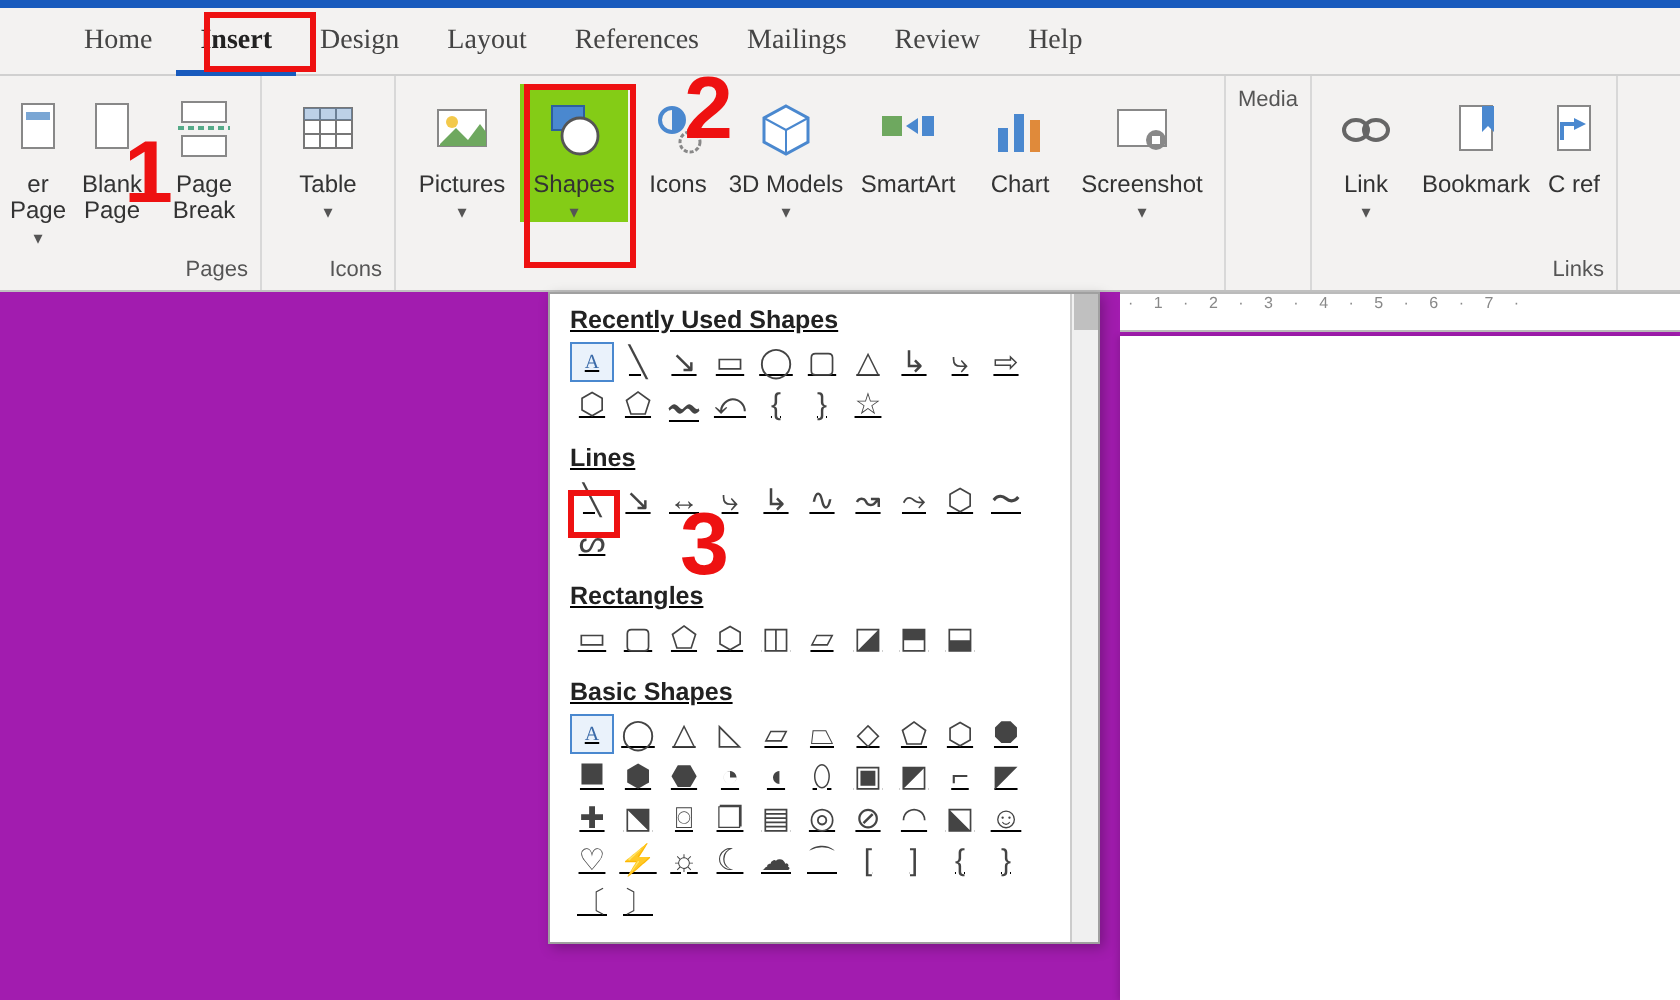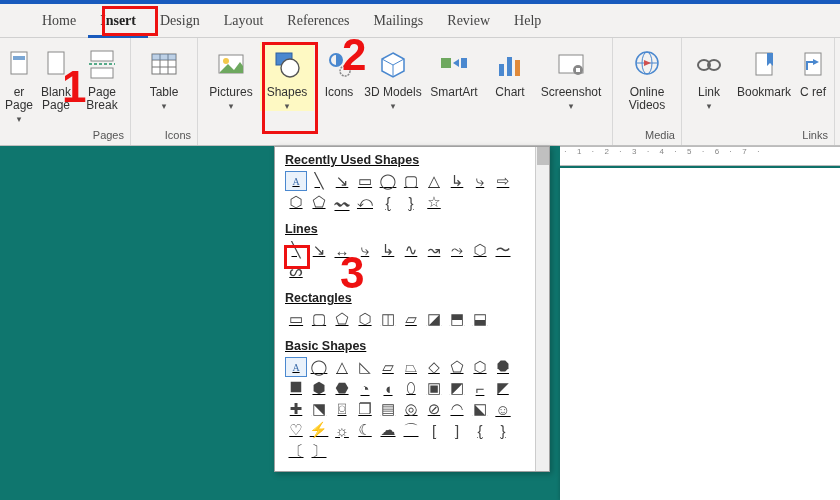--- a/index.html
+++ b/index.html
@@ -12,32 +12,32 @@
 .tab.active { font-weight: 600; border-bottom: 3px solid #185abd; color: #222; }
 
 .ribbon { background: #f3f2f1; height: 108px; display: flex; border-bottom: 1px solid #c0c0c0; }
 .group { border-right: 1px solid #d8d8d8; display: flex; flex-direction: column; padding: 4px 6px 0 6px; }
 .group-items { flex: 1; display: flex; align-items: flex-start; gap: 2px; }
 .group-label { text-align: right; font-size: 11px; color: #555; padding: 2px 0 4px; }
 .big-btn { display: flex; flex-direction: column; align-items: center; width: 54px; padding-top: 6px; cursor: pointer; font-size: 12px; color: #333; }
 .big-btn .ico { width: 34px; height: 34px; margin-bottom: 4px; }
 .big-btn .lbl { text-align: center; line-height: 13px; }
 .big-btn .chev { font-size: 9px; color: #555; margin-top: 2px; }
-.big-btn.selected { background: #fef9c3; }
+.big-btn.selected { background: #84cc16; }
 
 .dropdown { position: absolute; left: 274px; top: 146px; width: 276px; background: #fff; border: 1px solid #a0a0a0; box-shadow: 2px 2px 6px rgba(0,0,0,0.25); z-index: 10; font-size: 12px; padding-bottom: 6px;}
 .dropdown .scrollbar { position:absolute; right:0; top:0; bottom:0; width:14px; background:#f0f0f0; border-left:1px solid #ccc;}
 .dropdown .scroll-thumb{ position:absolute; top:0; width:12px; left:1px; height:18px; background:#c0c0c0;}
 .dd-section { padding: 6px 10px 4px; text-decoration: underline; }
 .dd-title { font-weight: 700; font-size: 12.5px; color: #222; margin-bottom: 4px; }
 .dd-shapes { display: flex; flex-wrap: wrap; gap: 1px 1px; padding-right:10px;}
 .dd-shapes span { width: 22px; height: 20px; display: inline-flex; align-items:center; justify-content:center; font-size:15px; color:#444; }
 .dd-shapes span.textbox { border:1px solid #4a88cf; background:#eaf2fb; color:#3a6aa8; font-size:10px; font-family:serif;}
 
-.doc-area { position:absolute; left:0; top:146px; right:0; bottom:0; background:#0f766e; }
+.doc-area { position:absolute; left:0; top:146px; right:0; bottom:0; background:#a21caf; }
 .ruler { position:absolute; left:560px; right:0; top:0; height:20px; background:#fff; border-bottom:1px solid #bbb; border-top:1px solid #bbb; font-size:8px; color:#888; white-space:nowrap; overflow:hidden; padding-left:4px; letter-spacing:4px;}
 .page { position:absolute; left:560px; right:0; top:22px; bottom:0; background:#fff; box-shadow: -1px 0 3px rgba(0,0,0,0.15);}
 
 .redbox { position: absolute; border: 3px solid #e11; pointer-events:none; z-index:50;}
 .rednum { position:absolute; color:#e11; font-size:44px; font-weight:700; font-family: Arial; z-index:51; pointer-events:none;}
 
 svg.i { display:block; }
 </style>
 </head>
 <body>
@@ -162,31 +162,20 @@
             <rect x="22" y="20" width="4" height="4" fill="#fff"></rect>
           </svg>
         <div class="lbl">Screenshot</div>
         <div class="chev">▾</div>
       </div>
     </div>
     <div class="group-label">&nbsp;</div>
   </div>
 
   <div class="group" style="border-left:1px solid #d8d8d8;">
-    <div class="group-items">
-      <div class="big-btn" style="width:56px">
-        <svg class="i ico" viewBox="0 0 34 34">
-            <circle cx="17" cy="15" r="11" fill="none" stroke="#4a88cf" stroke-width="1.5"></circle>
-            <ellipse cx="17" cy="15" rx="5" ry="11" fill="none" stroke="#4a88cf"></ellipse>
-            <line x1="6" y1="15" x2="28" y2="15" stroke="#4a88cf"></line>
-            <polygon points="14,12 21,15 14,18" fill="#d05050"></polygon>
-          </svg>
-        <div class="lbl">Online Videos</div>
-      </div>
-    </div>
     <div class="group-label">Media</div>
   </div>
 
   <div class="group">
     <div class="group-items">
       <div class="big-btn" style="width:42px">
         <svg class="i ico" viewBox="0 0 34 34">
             <ellipse cx="12" cy="17" rx="6" ry="5" fill="none" stroke="#666" stroke-width="2"></ellipse>
             <ellipse cx="22" cy="17" rx="6" ry="5" fill="none" stroke="#666" stroke-width="2"></ellipse>
           </svg>

